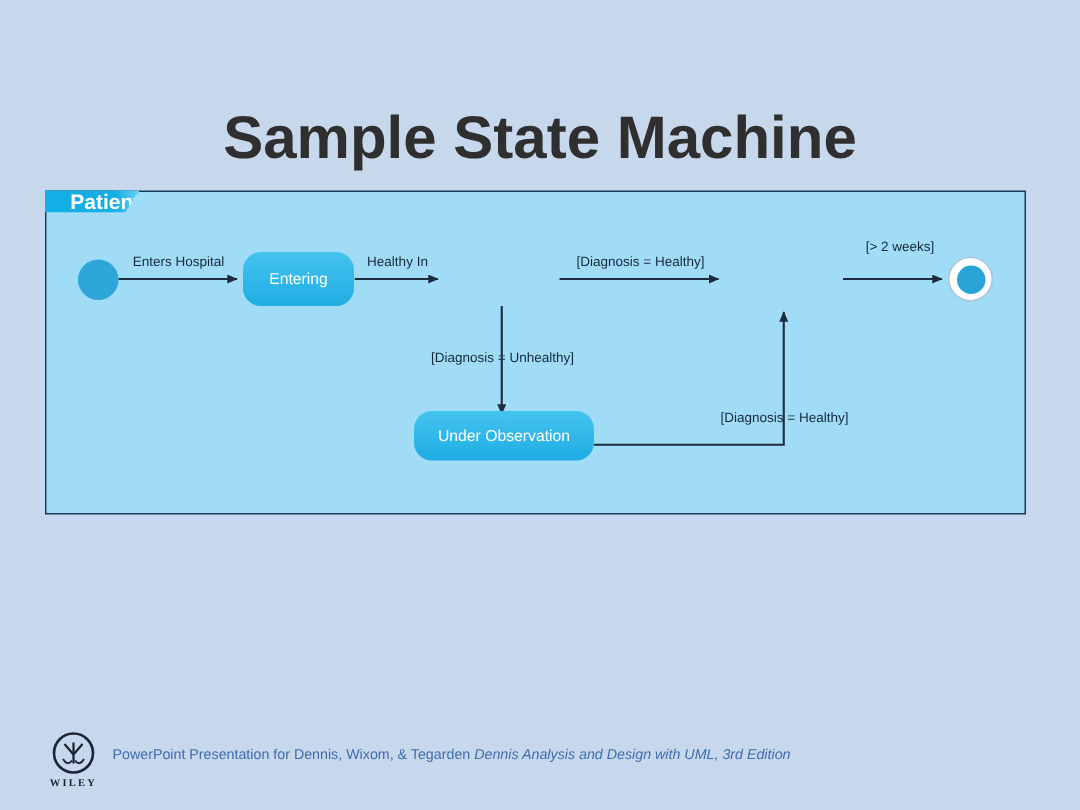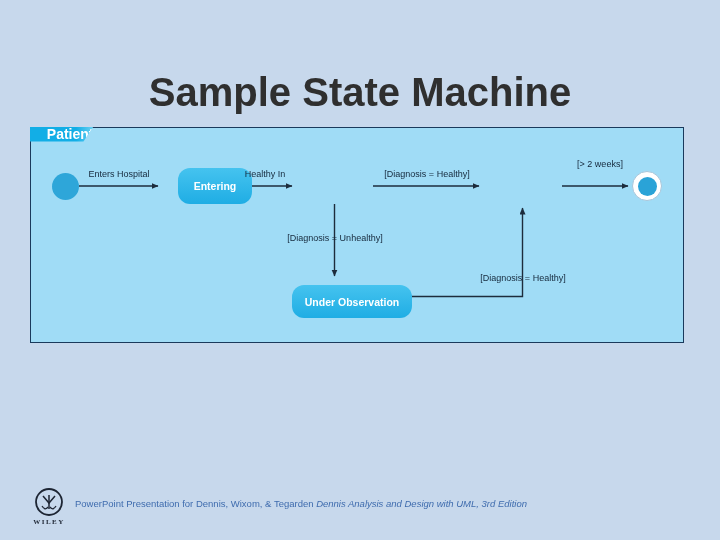--- a/index.html
+++ b/index.html
@@ -25,26 +25,26 @@
     clip-path:polygon(0 0,100% 0,calc(100% - 10px) 100%,0 100%);
     text-align:right;
   }
   svg.wires{position:absolute;left:0;top:0;width:651px;height:213px}
   .wire{stroke:var(--line,#1d2c3c);fill:none;stroke-width:1.4px}
   .arrowhead{fill:var(--line,#1d2c3c)}
   .state{
     position:absolute;display:flex;align-items:center;justify-content:center;
     background:linear-gradient(180deg,#45c3ef,var(--state-fill,#1fade4));
     border-radius:12px;color:var(--state-text,#fff);
-    font-weight:bold;font-size:10.5px;white-space:nowrap;margin-left:16px;
+    font-weight:normal;font-size:10.5px;white-space:nowrap;
   }
   .st-entering{left:131px;top:40px;width:74px;height:36px}
   .st-admitted{left:265px;top:40px;width:77px;height:36px}
   .st-released{left:452px;top:40px;width:79px;height:36px}
-  .st-underobs{left:245px;top:157px;width:120px;height:33px}
+  .st-underobs{left:245px;top:146px;width:120px;height:33px}
   .initial-state{
     position:absolute;left:21px;top:45px;width:27px;height:27px;
     border-radius:50%;background:#2ea6d9;
   }
   .final-outer{
     position:absolute;left:601px;top:43px;width:30px;height:30px;
     border-radius:50%;background:#fff;border:1px solid #a8c6da;
     box-sizing:border-box;display:flex;align-items:center;justify-content:center;
   }
   .final-inner{width:19px;height:19px;border-radius:50%;background:#2aa3d7}

